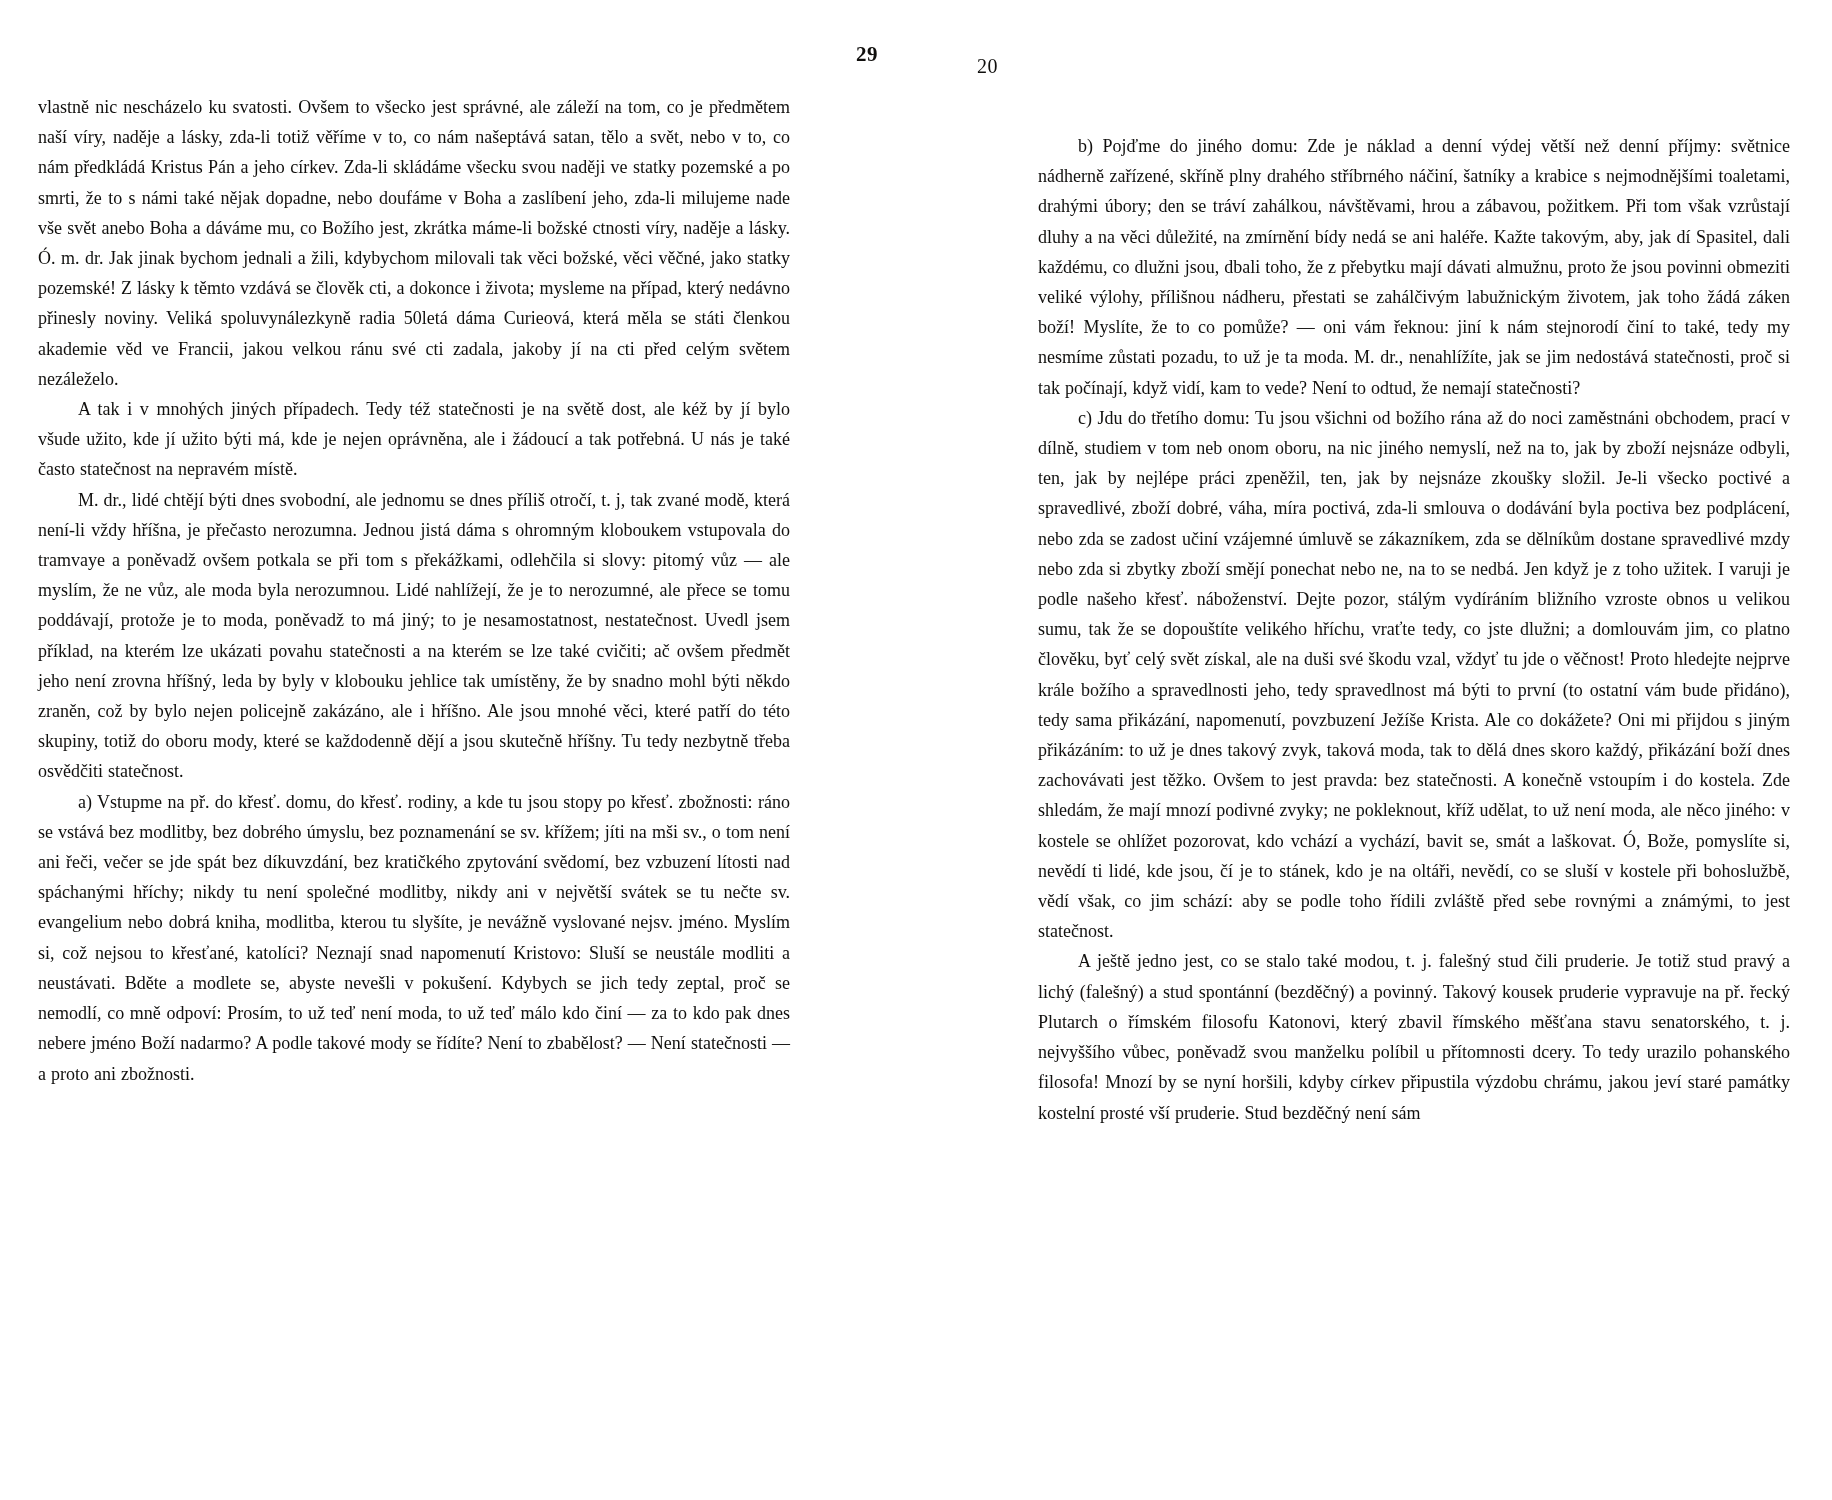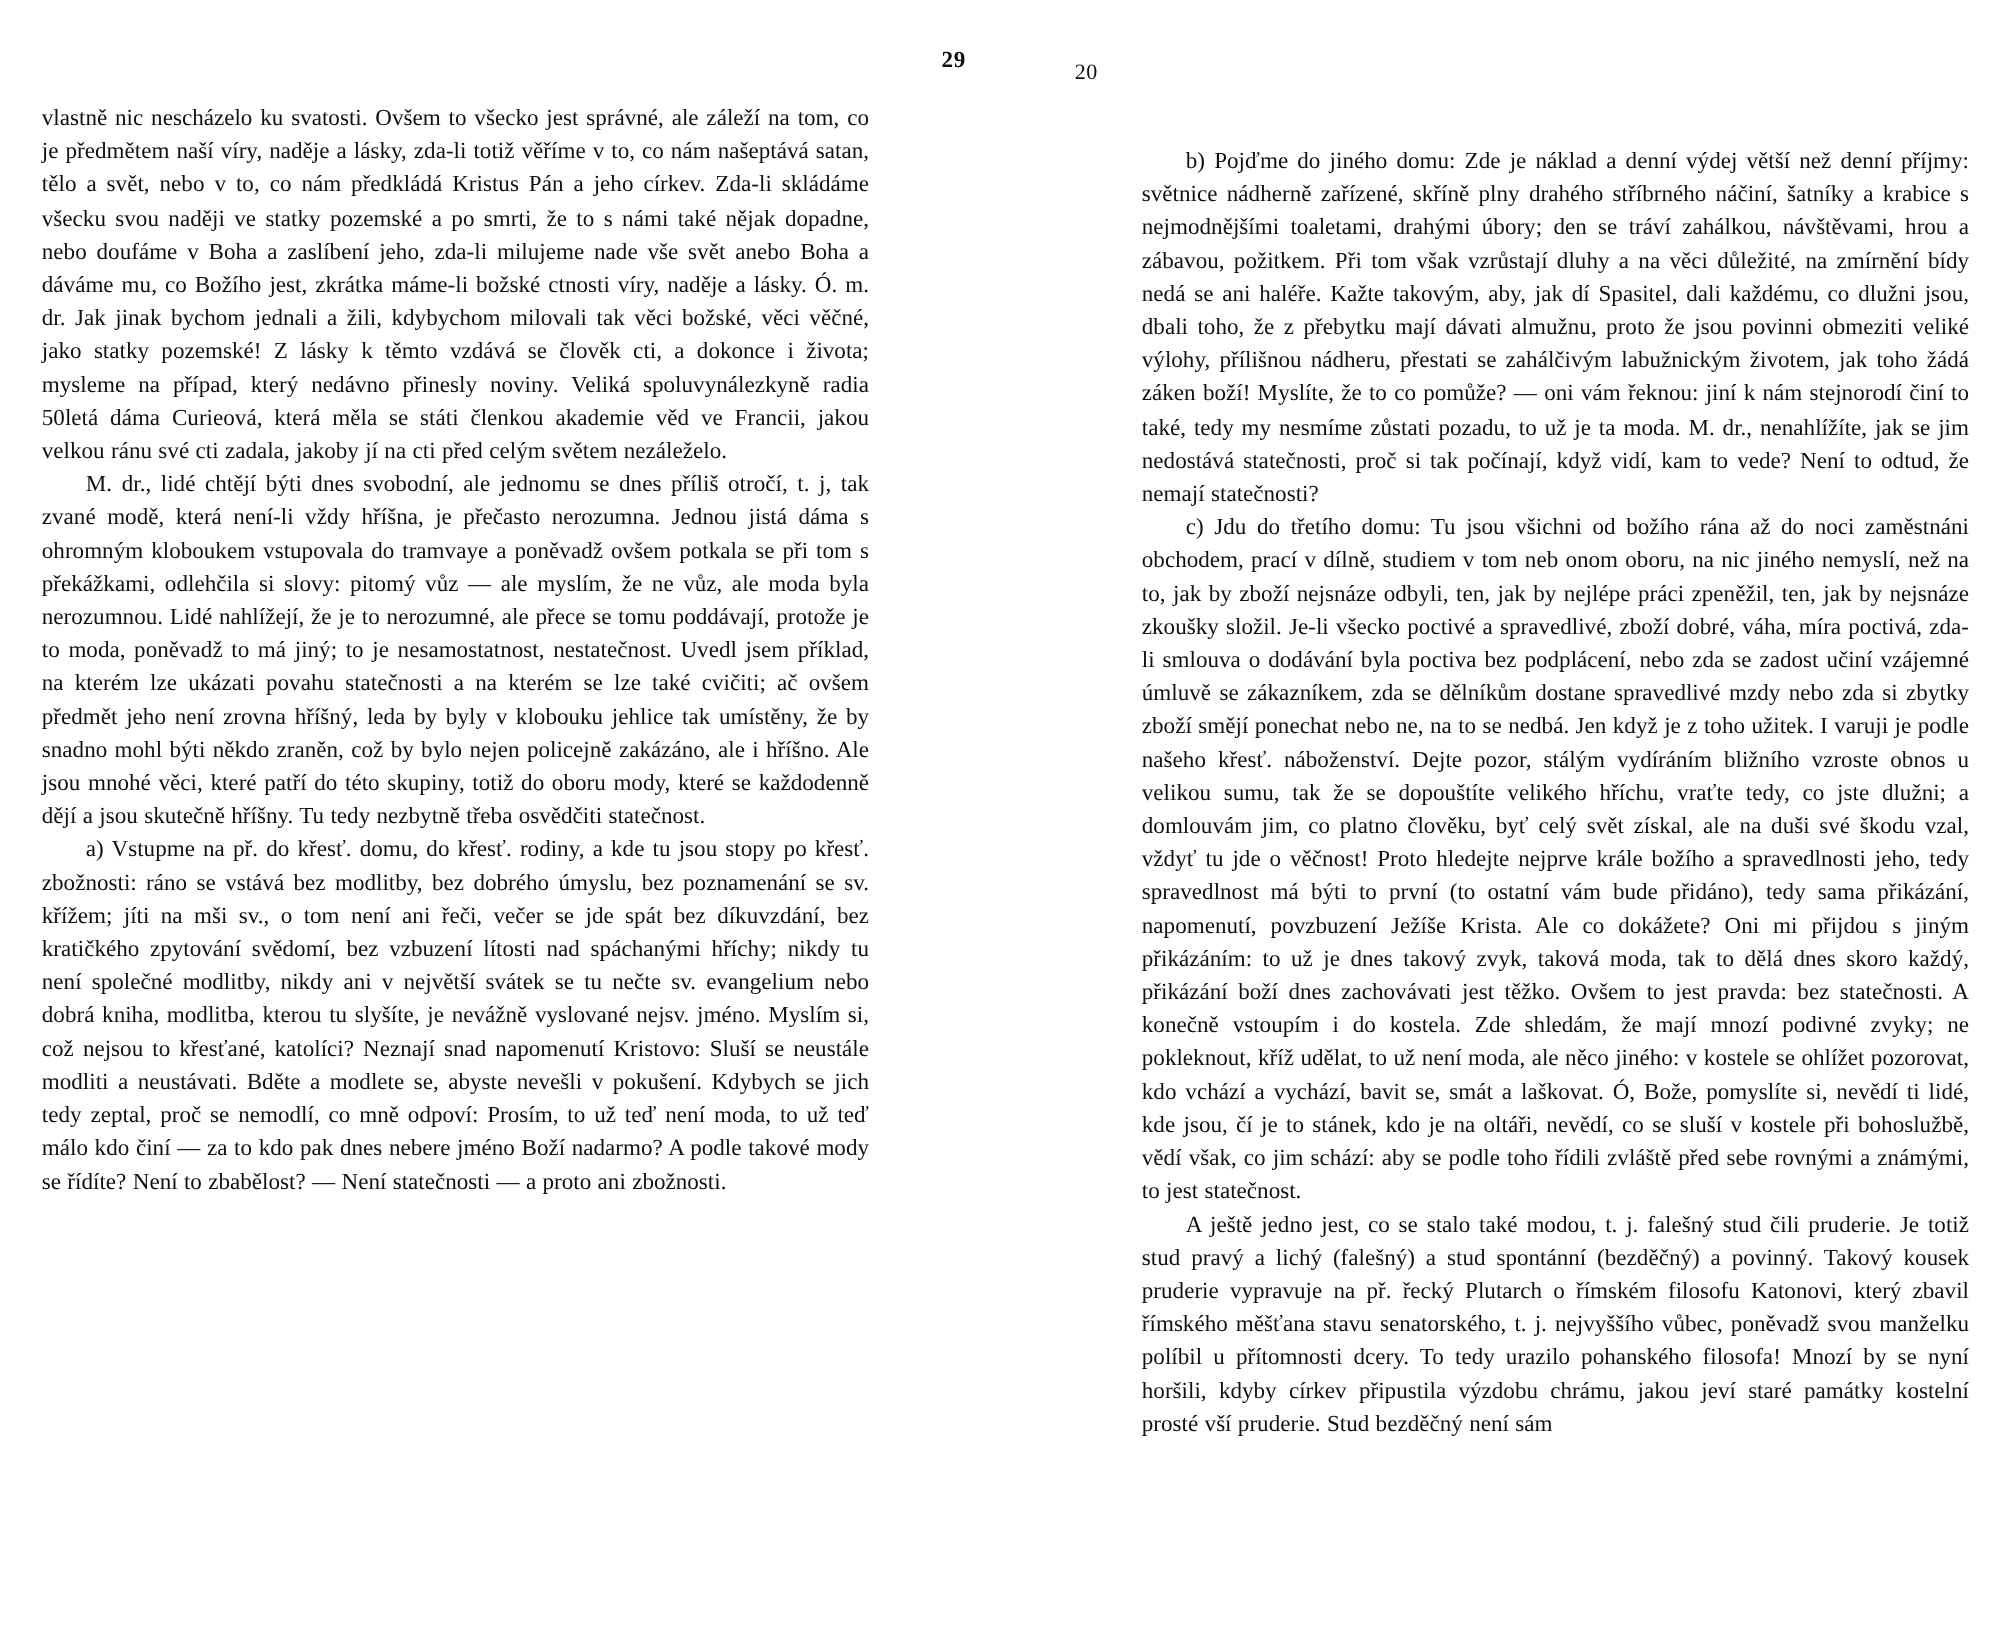--- a/index.html
+++ b/index.html
@@ -42,21 +42,21 @@
     top: 92px;
     left: 0;
     width: 1832px;
     display: flex;
     justify-content: space-between;
   }
   .col {
     width: 752px;
     text-align: justify;
     text-justify: inter-word;
-    font-size: 21px;
+    font-size: 18px;
     line-height: 30.2px;
     hyphens: none;
   }
   .col-left {
     margin-left: 38px;
   }
   .col-right {
     margin-right: 42px;
     margin-top: 39px;
   }
@@ -77,20 +77,21 @@
 
 <div class="page">
 
   <div class="folio folio-left">29</div>
   <div class="folio folio-right">20</div>
 
   <div class="columns">
 
     <div class="col col-left">
       <p>vlastně nic nescházelo ku svatosti. Ovšem to všecko jest správné, ale záleží na tom, co je předmětem naší víry, naděje a lásky, zda-li totiž věříme v to, co nám našeptává satan, tělo a svět, nebo v to, co nám předkládá Kristus Pán a jeho církev. Zda-li skládáme všecku svou naději ve statky pozemské a po smrti, že to s námi také nějak dopadne, nebo doufáme v Boha a zaslíbení jeho, zda-li milujeme nade vše svět anebo Boha a dáváme mu, co Božího jest, zkrátka máme-li božské ctnosti víry, naděje a lásky. Ó. m. dr. Jak jinak bychom jednali a žili, kdybychom milovali tak věci božské, věci věčné, jako statky pozemské! Z lásky k těmto vzdává se člověk cti, a dokonce i života; mysleme na případ, který nedávno přinesly noviny. Veliká spoluvynálezkyně radia 50letá dáma Curieová, která měla se státi členkou akademie věd ve Francii, jakou velkou ránu své cti zadala, jakoby jí na cti před celým světem nezáleželo.</p>
+      <p class="indent">A tak i v mnohých jiných případech. Tedy též statečnosti je na světě dost, ale kéž by jí bylo všude užito, kde jí užito býti má, kde je nejen oprávněna, ale i žádoucí a tak potřebná. U nás je také často statečnost na nepravém místě.</p>
       <p class="indent">M. dr., lidé chtějí býti dnes svobodní, ale jednomu se dnes příliš otročí, t. j, tak zvané modě, která není-li vždy hříšna, je přečasto nerozumna. Jednou jistá dáma s ohromným kloboukem vstupovala do tramvaye a poněvadž ovšem potkala se při tom s překážkami, odlehčila si slovy: pitomý vůz — ale myslím, že ne vůz, ale moda byla nerozumnou. Lidé nahlížejí, že je to nerozumné, ale přece se tomu poddávají, protože je to moda, poněvadž to má jiný; to je nesamostatnost, nestatečnost. Uvedl jsem příklad, na kterém lze ukázati povahu statečnosti a na kterém se lze také cvičiti; ač ovšem předmět jeho není zrovna hříšný, leda by byly v klobouku jehlice tak umístěny, že by snadno mohl býti někdo zraněn, což by bylo nejen policejně zakázáno, ale i hříšno. Ale jsou mnohé věci, které patří do této skupiny, totiž do oboru mody, které se každodenně dějí a jsou skutečně hříšny. Tu tedy nezbytně třeba osvědčiti statečnost.</p>
       <p class="indent">a) Vstupme na př. do křesť. domu, do křesť. rodiny, a kde tu jsou stopy po křesť. zbožnosti: ráno se vstává bez modlitby, bez dobrého úmyslu, bez poznamenání se sv. křížem; jíti na mši sv., o tom není ani řeči, večer se jde spát bez díkuvzdání, bez kratičkého zpytování svědomí, bez vzbuzení lítosti nad spáchanými hříchy; nikdy tu není společné modlitby, nikdy ani v největší svátek se tu nečte sv. evangelium nebo dobrá kniha, modlitba, kterou tu slyšíte, je nevážně vyslované nejsv. jméno. Myslím si, což nejsou to křesťané, katolíci? Neznají snad napomenutí Kristovo: Sluší se neustále modliti a neustávati. Bděte a modlete se, abyste nevešli v pokušení. Kdybych se jich tedy zeptal, proč se nemodlí, co mně odpoví: Prosím, to už teď není moda, to už teď málo kdo činí — za to kdo pak dnes nebere jméno Boží nadarmo? A podle takové mody se řídíte? Není to zbabělost? — Není statečnosti — a proto ani zbožnosti.</p>
     </div>
 
     <div class="col col-right">
       <p class="indent">b) Pojďme do jiného domu: Zde je náklad a denní výdej větší než denní příjmy: světnice nádherně zařízené, skříně plny drahého stříbrného náčiní, šatníky a krabice s nejmodnějšími toaletami, drahými úbory; den se tráví zahálkou, návštěvami, hrou a zábavou, požitkem. Při tom však vzrůstají dluhy a na věci důležité, na zmírnění bídy nedá se ani haléře. Kažte takovým, aby, jak dí Spasitel, dali každému, co dlužni jsou, dbali toho, že z přebytku mají dávati almužnu, proto že jsou povinni obmeziti veliké výlohy, přílišnou nádheru, přestati se zahálčivým labužnickým životem, jak toho žádá záken boží! Myslíte, že to co pomůže? — oni vám řeknou: jiní k nám stejnorodí činí to také, tedy my nesmíme zůstati pozadu, to už je ta moda. M. dr., nenahlížíte, jak se jim nedostává statečnosti, proč si tak počínají, když vidí, kam to vede? Není to odtud, že nemají statečnosti?</p>
       <p class="indent">c) Jdu do třetího domu: Tu jsou všichni od božího rána až do noci zaměstnáni obchodem, prací v dílně, studiem v tom neb onom oboru, na nic jiného nemyslí, než na to, jak by zboží nejsnáze odbyli, ten, jak by nejlépe práci zpeněžil, ten, jak by nejsnáze zkoušky složil. Je-li všecko poctivé a spravedlivé, zboží dobré, váha, míra poctivá, zda-li smlouva o dodávání byla poctiva bez podplácení, nebo zda se zadost učiní vzájemné úmluvě se zákazníkem, zda se dělníkům dostane spravedlivé mzdy nebo zda si zbytky zboží smějí ponechat nebo ne, na to se nedbá. Jen když je z toho užitek. I varuji je podle našeho křesť. náboženství. Dejte pozor, stálým vydíráním bližního vzroste obnos u velikou sumu, tak že se dopouštíte velikého hříchu, vraťte tedy, co jste dlužni; a domlouvám jim, co platno člověku, byť celý svět získal, ale na duši své škodu vzal, vždyť tu jde o věčnost! Proto hledejte nejprve krále božího a spravedlnosti jeho, tedy spravedlnost má býti to první (to ostatní vám bude přidáno), tedy sama přikázání, napomenutí, povzbuzení Ježíše Krista. Ale co dokážete? Oni mi přijdou s jiným přikázáním: to už je dnes takový zvyk, taková moda, tak to dělá dnes skoro každý, přikázání boží dnes zachovávati jest těžko. Ovšem to jest pravda: bez statečnosti. A konečně vstoupím i do kostela. Zde shledám, že mají mnozí podivné zvyky; ne pokleknout, kříž udělat, to už není moda, ale něco jiného: v kostele se ohlížet pozorovat, kdo vchází a vychází, bavit se, smát a laškovat. Ó, Bože, pomyslíte si, nevědí ti lidé, kde jsou, čí je to stánek, kdo je na oltáři, nevědí, co se sluší v kostele při bohoslužbě, vědí však, co jim schází: aby se podle toho řídili zvláště před sebe rovnými a známými, to jest statečnost.</p>
       <p class="indent">A ještě jedno jest, co se stalo také modou, t. j. falešný stud čili pruderie. Je totiž stud pravý a lichý (falešný) a stud spontánní (bezděčný) a povinný. Takový kousek pruderie vypravuje na př. řecký Plutarch o římském filosofu Katonovi, který zbavil římského měšťana stavu senatorského, t. j. nejvyššího vůbec, poněvadž svou manželku políbil u přítomnosti dcery. To tedy urazilo pohanského filosofa! Mnozí by se nyní horšili, kdyby církev připustila výzdobu chrámu, jakou jeví staré památky kostelní prosté vší pruderie. Stud bezděčný není sám</p>
     </div>
 

